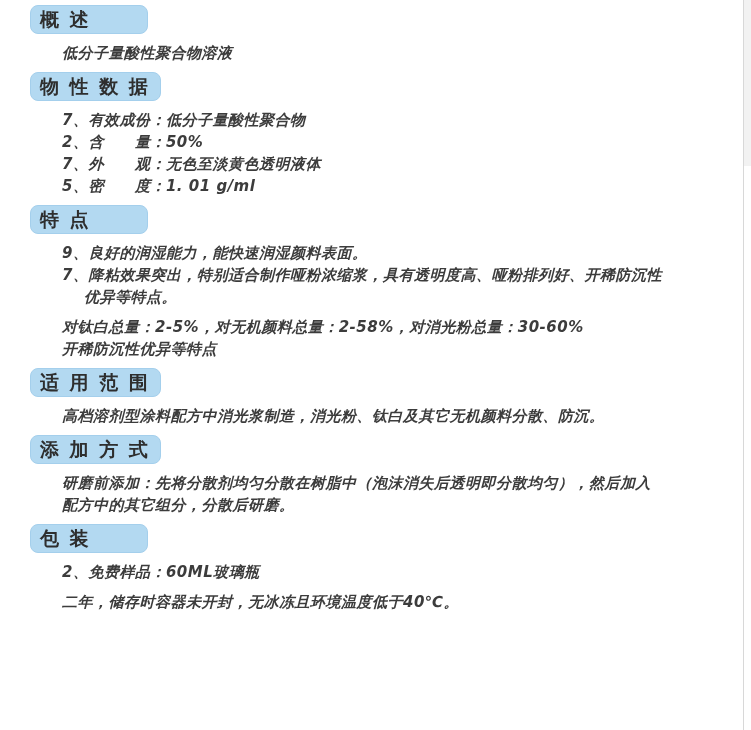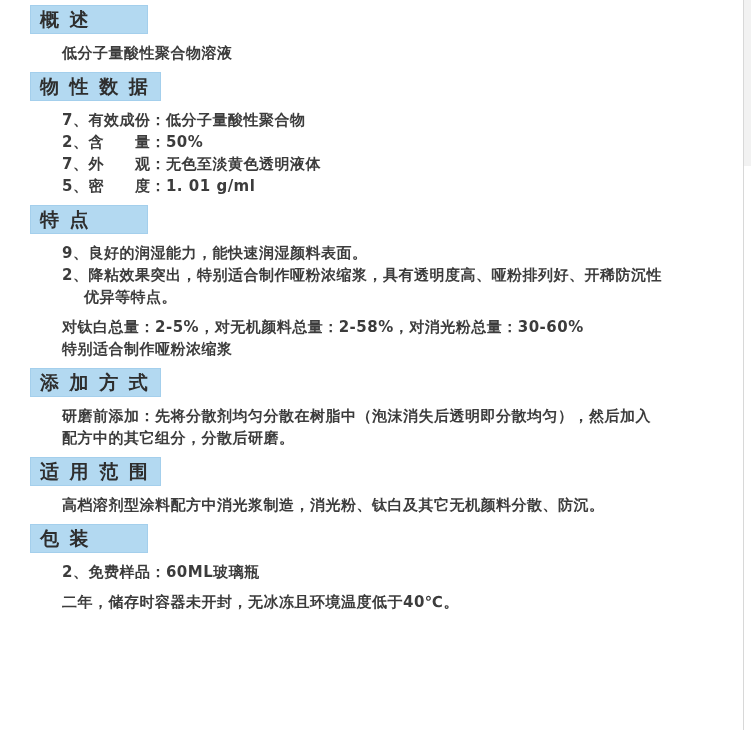--- a/index.html
+++ b/index.html
@@ -27,39 +27,40 @@
     margin: 0 0 8px 0;
   }
   .section-title {
     display: inline-block;
     margin: 0 0 8px 30px;
     min-width: 118px;
     box-sizing: border-box;
     padding: 2px 10px 3px 9px;
     background: var(--accent-bg, #b3d9f1);
     border: 1px solid var(--accent-border, #a4cfec);
-    border-radius: 0;
+    border-radius: 8px;
     font-size: 19px;
     line-height: 22px;
     font-weight: bold;
     letter-spacing: 2px;
     color: var(--title-color, #2e2e2e);
     white-space: nowrap;
   }
   .section-body {
     margin: 0 45px 0 62px;
     max-width: 600px;
   }
   .section-body p {
     margin: 0;
     font-size: 15px;
     line-height: 22px;
     font-weight: bold;
     color: var(--text-color, #3c3c3c);
     letter-spacing: 0.5px;
+    font-style: italic;
   }
   .section-body p.hang {
     padding-left: 22px;
     text-indent: -22px;
   }
   .scrollbar {
     position: absolute;
     top: 0;
     right: 0;
     width: 8px;
@@ -96,42 +97,42 @@
           <p class="hang">2、含　　量：50%</p>
           <p class="hang">7、外　　观：无色至淡黄色透明液体</p>
           <p class="hang">5、密　　度：1. 01 g/ml</p>
         </div>
   </section>
 
   <section class="section">
     <h2 class="section-title">特 点</h2>
     <div class="section-body">
           <p class="hang">9、良好的润湿能力，能快速润湿颜料表面。</p>
-          <p class="hang">2、降粘效果突出，特别适合制作哑粉浓缩浆，具有透明度高、哑粉排列好、开稀防沉性优异等特点。</p>
+          <p class="hang">7、降粘效果突出，特别适合制作哑粉浓缩浆，具有透明度高、哑粉排列好、开稀防沉性优异等特点。</p>
         </div>
   </section>
 
   <section class="section">
     <div class="section-body">
           <p>对钛白总量：2-5%，对无机颜料总量：2-58%，对消光粉总量：30-60%</p>
-          <p>特别适合制作哑粉浓缩浆</p>
+          <p>开稀防沉性优异等特点</p>
+        </div>
+  </section>
+
+  <section class="section">
+    <h2 class="section-title">适 用 范 围</h2>
+    <div class="section-body">
+          <p>高档溶剂型涂料配方中消光浆制造，消光粉、钛白及其它无机颜料分散、防沉。</p>
         </div>
   </section>
 
   <section class="section">
     <h2 class="section-title">添 加 方 式</h2>
     <div class="section-body">
           <p>研磨前添加：先将分散剂均匀分散在树脂中（泡沫消失后透明即分散均匀），然后加入配方中的其它组分，分散后研磨。</p>
-        </div>
-  </section>
-
-  <section class="section">
-    <h2 class="section-title">适 用 范 围</h2>
-    <div class="section-body">
-          <p>高档溶剂型涂料配方中消光浆制造，消光粉、钛白及其它无机颜料分散、防沉。</p>
         </div>
   </section>
 
   <section class="section">
     <h2 class="section-title">包 装</h2>
     <div class="section-body">
           <p class="hang">2、免费样品：60ML玻璃瓶</p>
         </div>
   </section>
 

